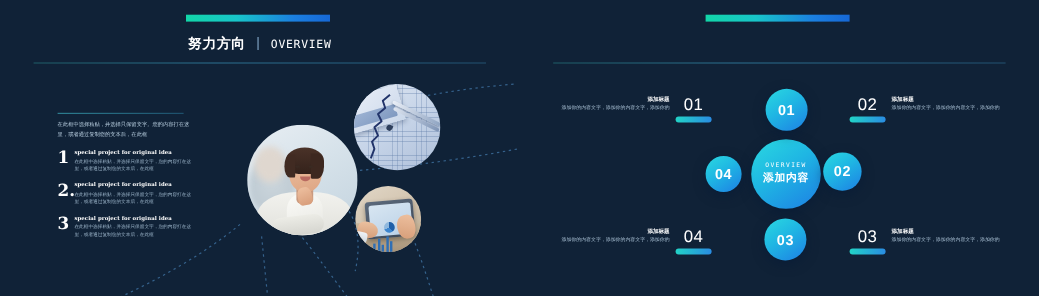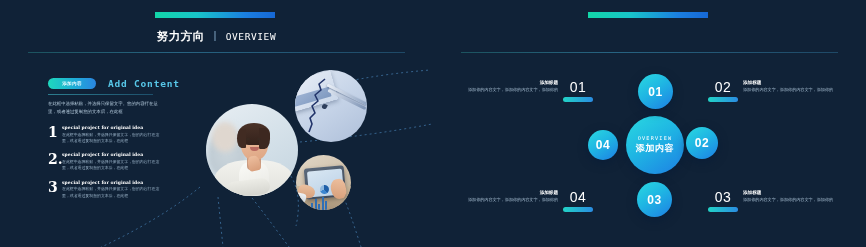--- a/index.html
+++ b/index.html
@@ -208,24 +208,20 @@
 
   <div class="bar-top"></div>
 
   <div class="slide-title">
     <span class="cn">努力方向</span>
     <span class="divider">|</span>
     <span class="en">OVERVIEW</span>
   </div>
   <div class="header-rule"></div>
 
-  <div class="badge-row">
-    <div class="pill">添加内容</div>
-    <div class="add-content">Add Content</div>
-  </div>
   <div class="under-rule"></div>
 
   <div class="intro">在此框中选择粘贴，并选择只保留文字。您的内容打在这里，或者通过复制您的文本后，在此框</div>
 
   <div class="list">
     <div class="list-item">
       <div class="list-num">1</div>
       <div class="list-body">
         <div class="list-head">special project for original idea</div>
         <div class="list-desc">在此框中选择粘贴，并选择只保留文字，您的内容打在这里，或者通过复制您的文本后，在此框</div>

